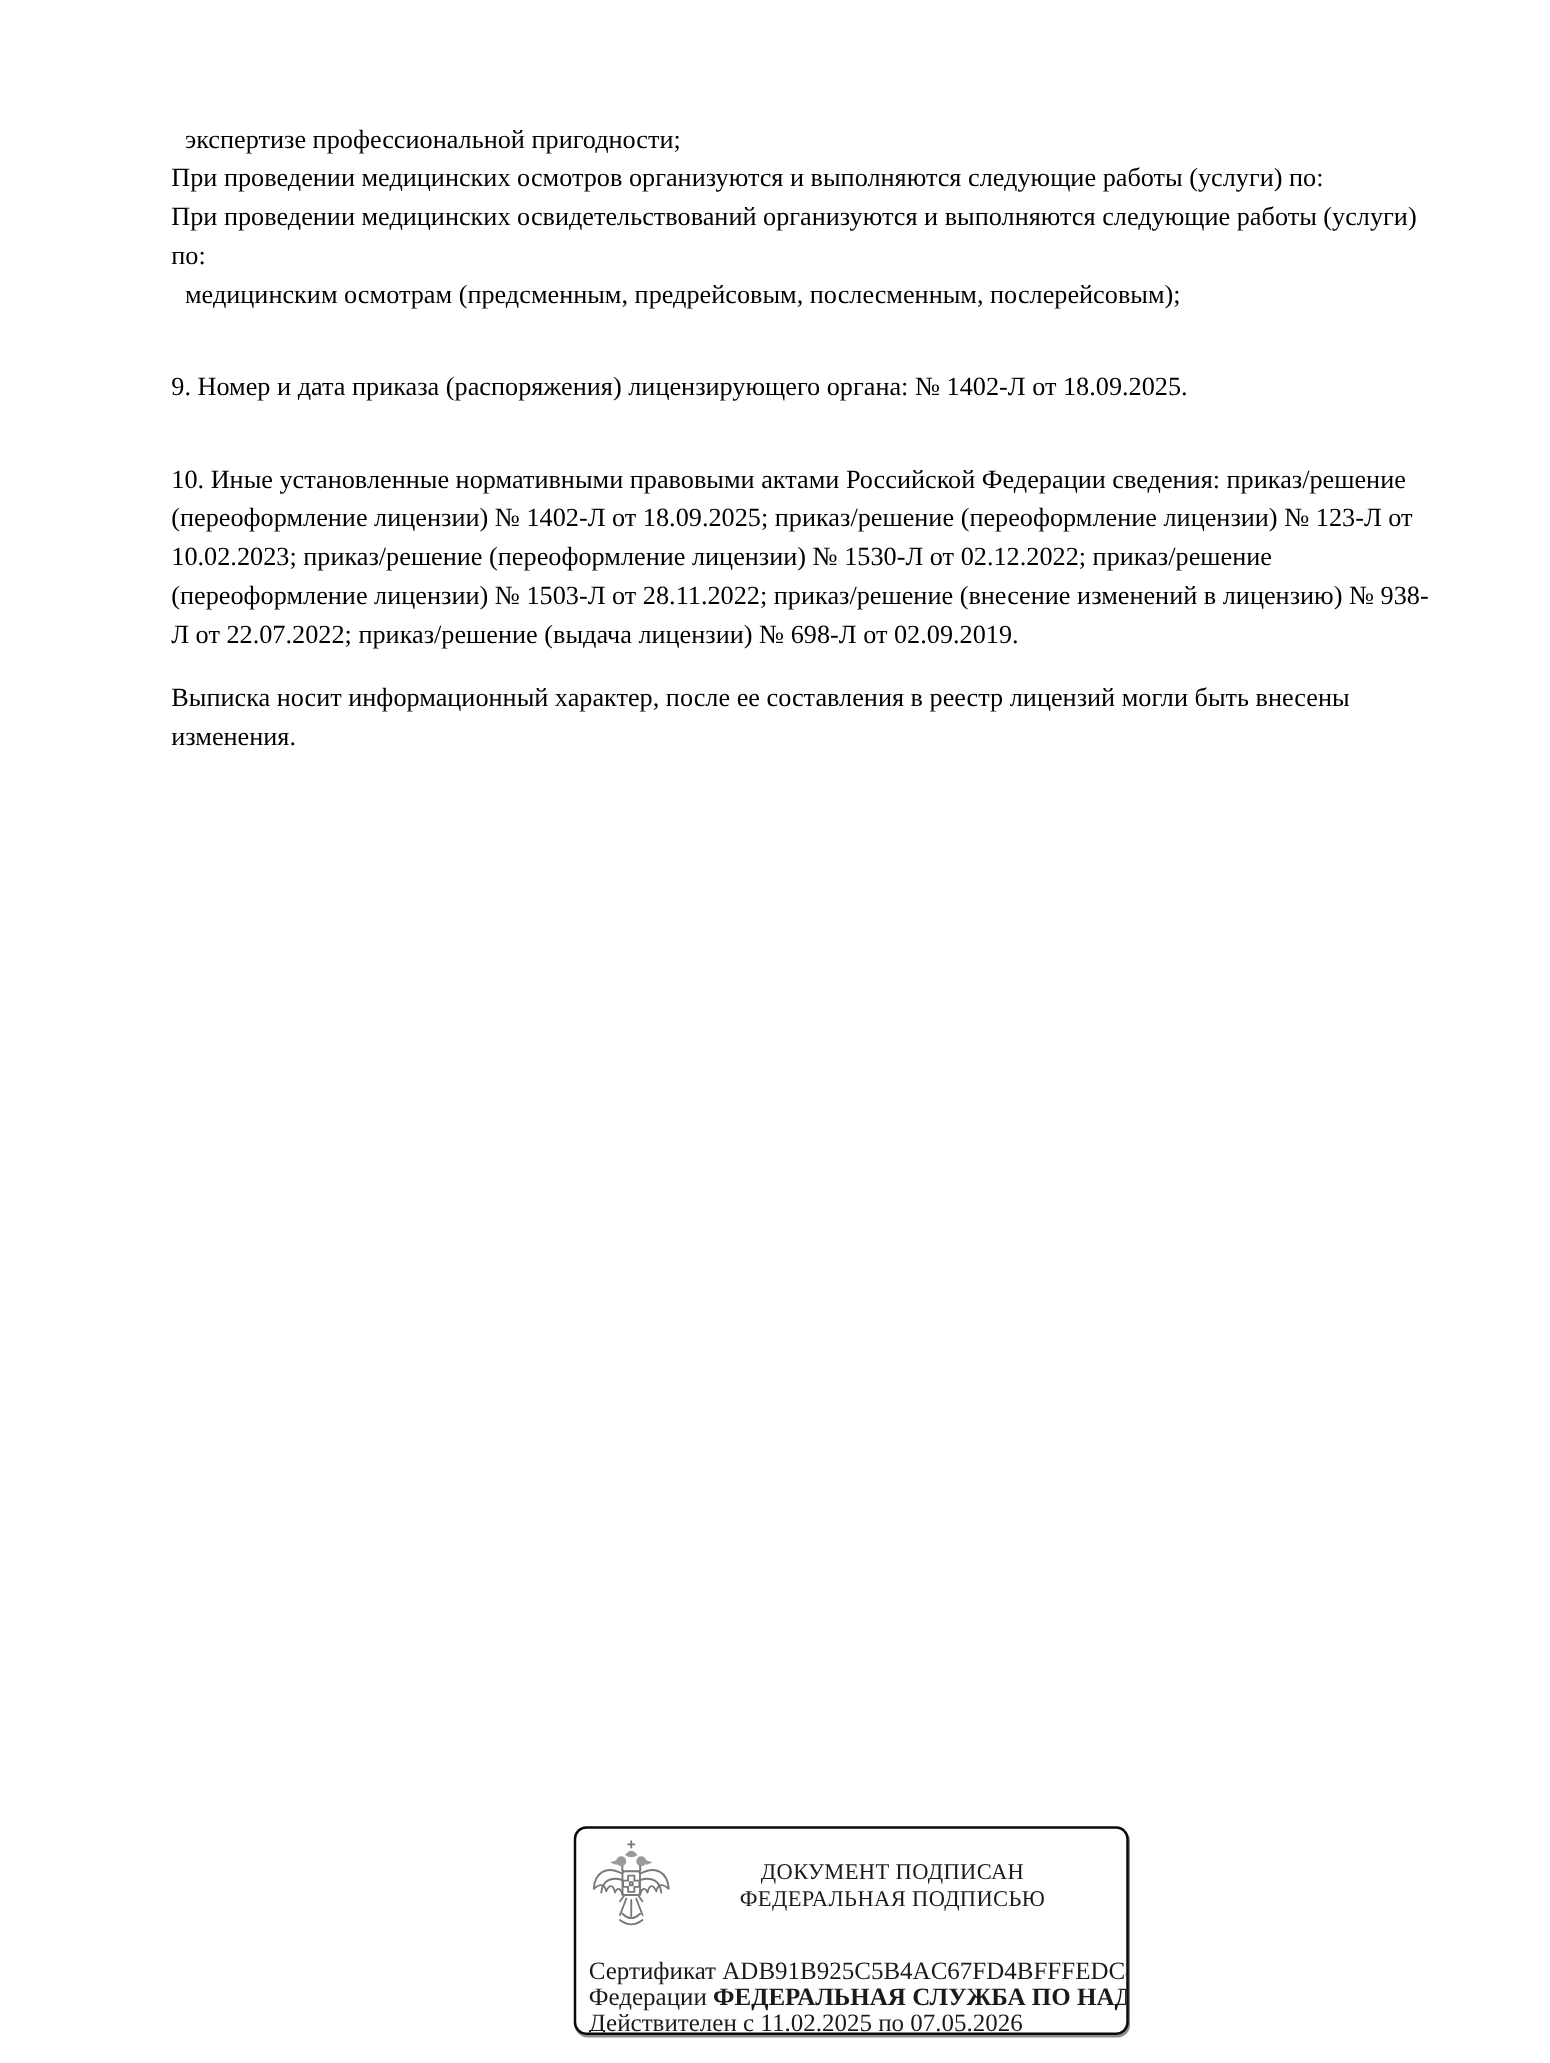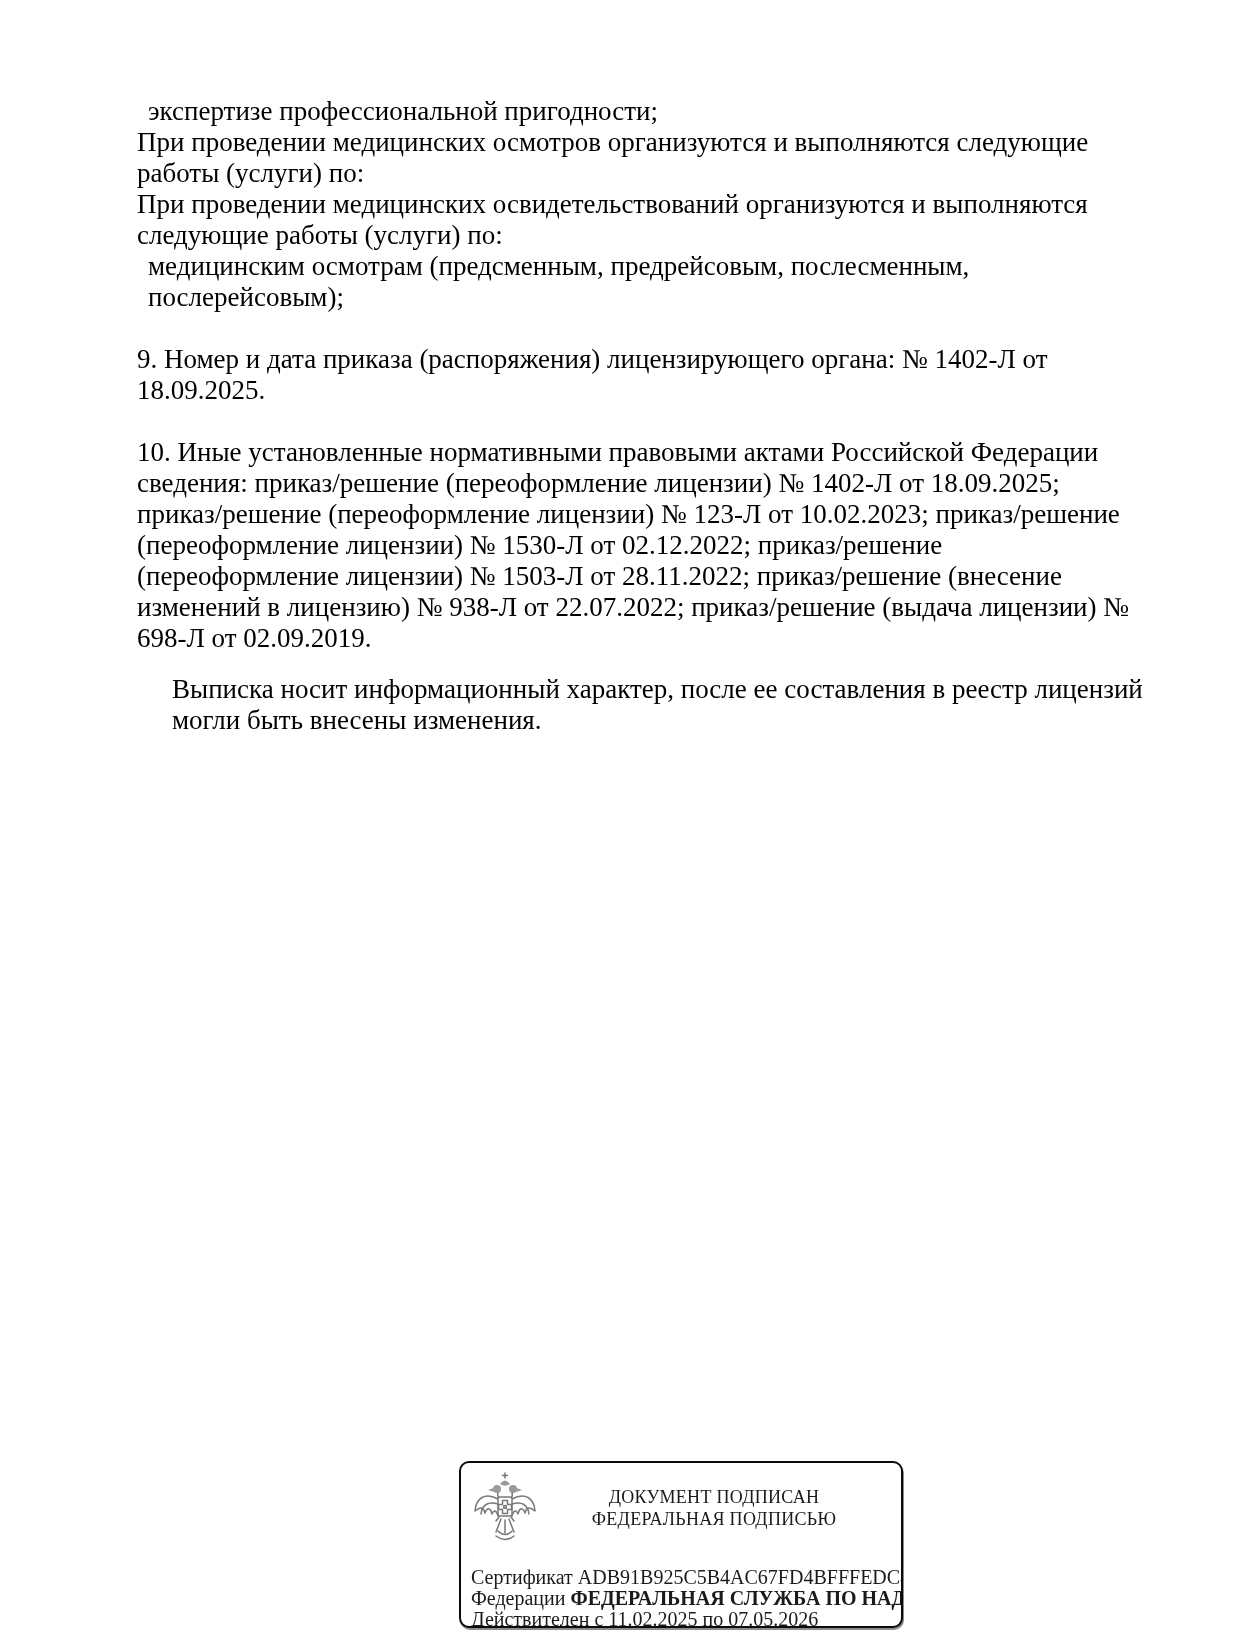--- a/index.html
+++ b/index.html
@@ -16,26 +16,26 @@
     font-family: "Liberation Serif", "DejaVu Serif", serif;
     color: #000000;
   }
 
   
   .doc-body {
     position: absolute;
     left: 137px;
     top: 96px;
     width: 1008px;
-    font-size: 27px;
+    font-size: 21px;
     line-height: 31px;
     color: #000000;
   }
-  .para + .para { margin-top: 31px; }
-  .para#p-disclaimer { margin-top: 20px; margin-left: 35px; }
+  .para + .para { margin-top: 43px; }
+  .para#p-disclaimer { margin-top: 20px; }
   .line { }
   .line.indent { padding-left: 11px; }
 
   
   .stamp {
     position: absolute;
     left: 459px;
     top: 1461px;
     width: 444px;
     height: 167px;

